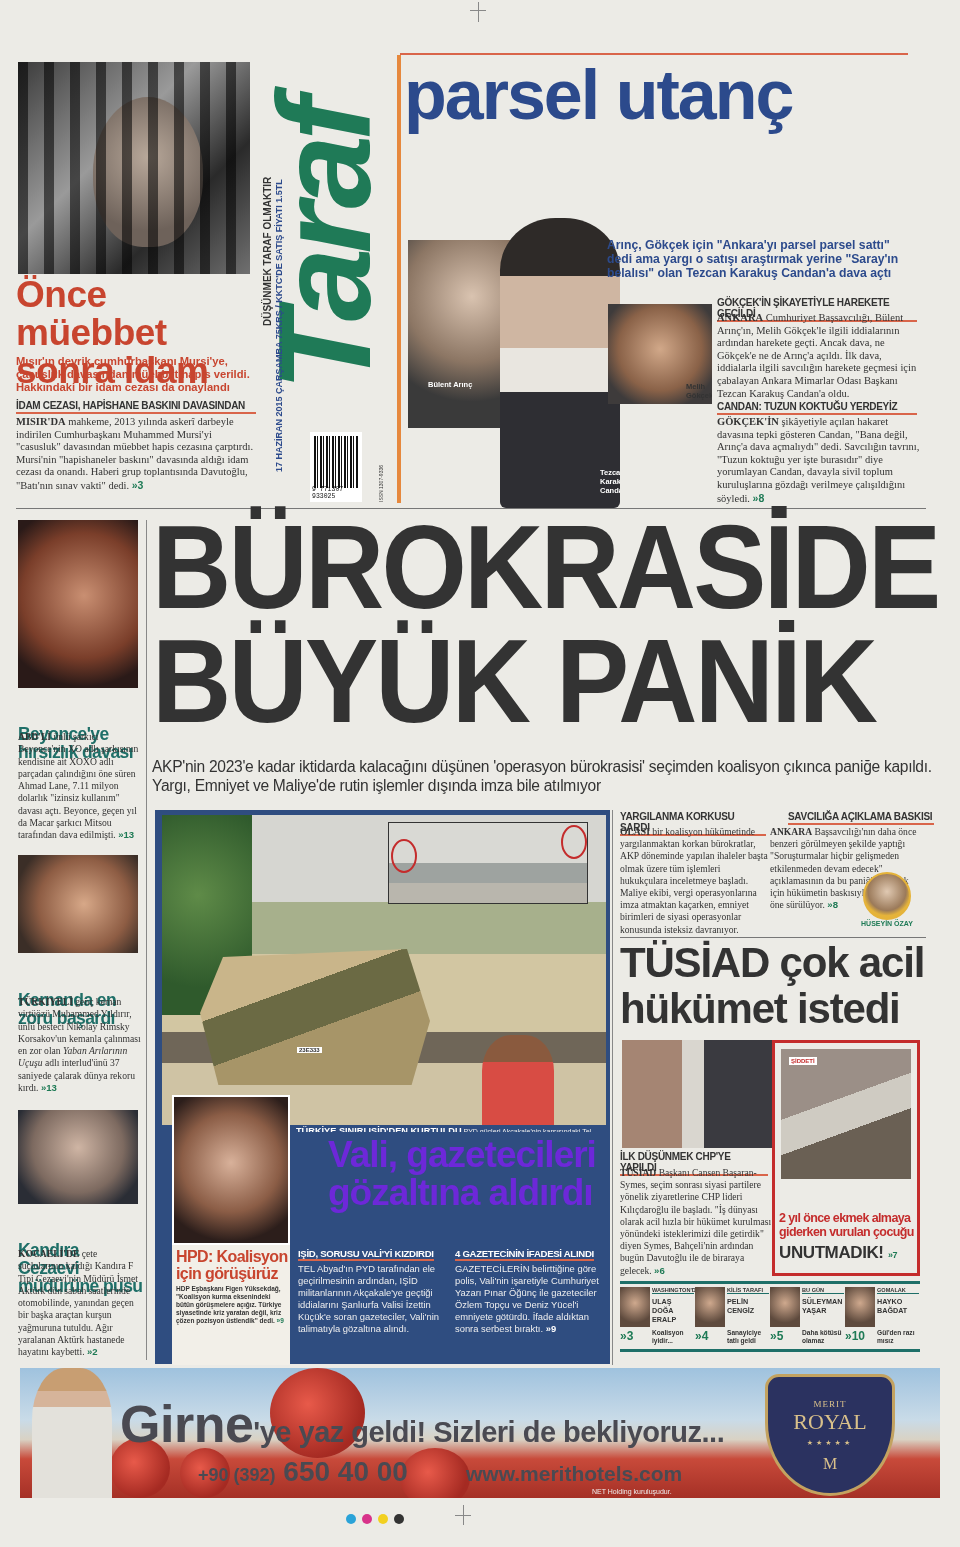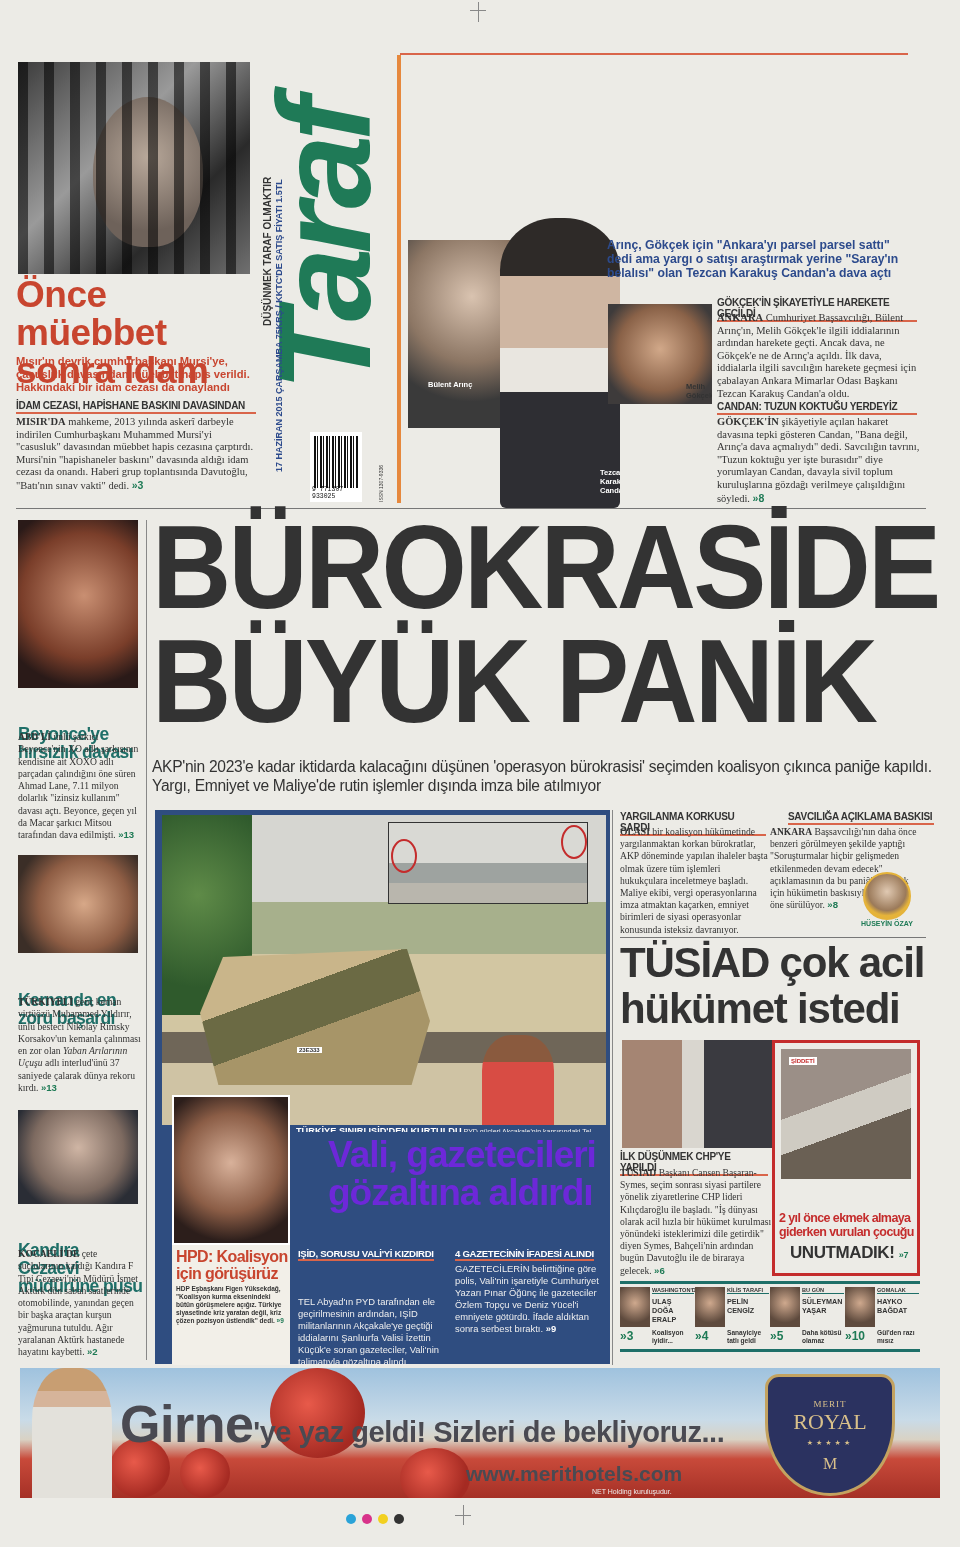--- a/index.html
+++ b/index.html
@@ -90,21 +90,21 @@
   .r-body1 { left: 620px; top: 826px; width: 150px; font-size: 9.6px; line-height: 12.2px; }
   .r-body2 { left: 770px; top: 826px; width: 150px; font-size: 9.6px; line-height: 12.2px; }
   .ozay-photo { left: 863px; top: 872px; width: 48px; height: 48px; border-radius: 50%; background: radial-gradient(circle at 50% 40%, #e0c9b2, #9b7a5a 55%, #e5b33a 70%); border: 2px solid #e5b33a; }
   .ozay-name { left: 850px; top: 920px; width: 74px; font-family: "Liberation Sans", sans-serif; font-weight: bold; font-size: 7px; color: #1e7a55; text-align: center; }
   .tusiad-title { left: 620px; top: 940px; width: 306px; font-size: 42px; line-height: 46px; color: #333; letter-spacing: -1.2px; }
   .tusiad-photo { left: 622px; top: 1040px; width: 150px; height: 108px; background: linear-gradient(90deg,#a58573 0 40%, #d9d6cf 40% 55%, #3a3a40 55%); }
   .ekmek-box { left: 772px; top: 1040px; width: 148px; height: 236px; border: 3px solid #c42c2c; }
   .ekmek-photo { position:absolute; left: 6px; top: 6px; width: 130px; height: 130px; background: linear-gradient(160deg,#9b8f87 0 40%, #cfcbc2 40% 60%, #6a6054 60%); }
   .ekmek-badge { position:absolute; left: 8px; top: 8px; background: #fff; font-family: "Liberation Sans", sans-serif; font-size: 6px; font-weight: bold; padding: 1px 2px; color: #c42c2c; }
   .ekmek-title { position:absolute; left: 4px; top: 168px; width: 140px; font-family: "Liberation Sans", sans-serif; font-weight: bold; font-size: 12.5px; line-height: 14px; color: #c42c2c; letter-spacing: -0.6px; }
-  .ekmek-unut { position:absolute; left: 4px; top: 200px; width: 140px; font-family: "Liberation Sans", sans-serif; font-weight: bold; font-size: 17px; color: #333; letter-spacing: -0.4px; text-align: center; }
+  .ekmek-unut { position:absolute; left: 4px; top: 200px; width: 140px; font-family: "Liberation Sans", sans-serif; font-weight: bold; font-size: 17px; color: #333; letter-spacing: -0.4px; }
   .ilk-kicker { left: 620px; top: 1151px; width: 148px; }
   .ilk-body { left: 620px; top: 1167px; width: 152px; font-size: 9.6px; line-height: 12.2px; }
 
   
   .colm-bar-top { left: 620px; top: 1281px; width: 300px; height: 3px; background: #1e6f68; }
   .colm-bar-bot { left: 620px; top: 1349px; width: 300px; height: 3px; background: #1e6f68; }
   .colm { position:absolute; top: 1285px; width: 96px; height: 62px; }
   .colm .pic { position:absolute; left: 0; top: 2px; width: 30px; height: 40px; background: radial-gradient(circle at 50% 40%, #cfa98e, #5e4a3d 70%); }
   .colm .tag { position:absolute; left: 32px; top: 2px; width: 42px; font-family: "Liberation Sans", sans-serif; font-weight: bold; font-size: 5.6px; color: #333; border-bottom: 1px solid #1e6f68; }
   .colm .name { position:absolute; left: 32px; top: 12px; width: 42px; font-family: "Liberation Sans", sans-serif; font-weight: bold; font-size: 7.2px; line-height: 9px; color: #333; }
@@ -158,20 +158,21 @@
   <div class="barcode">
     <div class="bars"></div>
     <div class="digits">9 771307 933025</div>
   </div>
   <div class="vert" style="left:120px; top:460px; font-size:5px; color:#333; font-weight:normal;">ISSN 1307-9336</div>
 </div>
 <div class="abs orange-rule-v"></div>
 
 <div class="abs top-rule"></div>
 <div class="abs top-title cond">
+  <div>parsel utanç</div>
 </div>
 <div class="photo arinc-photo">
   <div class="cap" style="left:20px; top:140px;">Bülent Arınç</div>
 </div>
 <div class="photo candan-photo">
   <div class="cap" style="left:100px; top:250px; width:40px;">Tezcan Karakuş Candan</div>
 </div>
 <div class="abs deck-blue">Arınç, Gökçek için "Ankara'yı parsel parsel sattı" dedi ama yargı o satışı araştırmak yerine "Saray'ın belalısı" olan Tezcan Karakuş Candan'a dava açtı</div>
 <div class="photo gokcek-photo">
   <div class="cap dark" style="left:78px; top:78px; width:26px;">Melih Gökçek</div>
@@ -224,21 +225,21 @@
   <b>TÜRKİYE SINIRI IŞİD'DEN KURTULDU</b><span> PYD güçleri Akçakale'nin karşısındaki Tel Abyad'a bayraklarını astı. Türkiye-Suriye sınırı IŞİD'den tamamen temizlendi.</span>
 </div>
 <div class="abs blue-box2"></div>
 <div class="photo hpd-photo"></div>
 <div class="abs hpd-box">
   <div class="hpd-title cond">HPD: Koalisyon için görüşürüz</div>
   <div class="hpd-body"><span>HDP Eşbaşkanı Figen Yüksekdağ, "Koalisyon kurma eksenindeki bütün görüşmelere açığız. Türkiye siyasetinde kriz yaratan değil, kriz çözen pozisyon üstlendik" dedi. </span><span class="ref">»9</span></div>
 </div>
 <div class="abs vali-title cond">Vali, gazetecileri gözaltına aldırdı</div>
 <div class="vali-kicker" style="left:298px; top:1248px;">IŞİD, SORUSU VALİ'Yİ KIZDIRDI</div>
-<div class="vali-body" style="left:298px; top:1263px; width:150px;margin-top:33px;">TEL Abyad'ın PYD tarafından ele geçirilmesinin ardından, IŞİD militanlarının Akçakale'ye geçtiği iddialarını Şanlıurfa Valisi İzettin Küçük'e soran gazeteciler, Vali'nin talimatıyla gözaltına alındı.</div>
+<div class="vali-body" style="left:298px; top:1263px; width:150px;">TEL Abyad'ın PYD tarafından ele geçirilmesinin ardından, IŞİD militanlarının Akçakale'ye geçtiği iddialarını Şanlıurfa Valisi İzettin Küçük'e soran gazeteciler, Vali'nin talimatıyla gözaltına alındı.</div>
 <div class="vali-kicker" style="left:455px; top:1248px;">4 GAZETECİNİN İFADESİ ALINDI</div>
 <div class="vali-body" style="left:455px; top:1263px; width:150px;"><span>GAZETECİLERİN belirttiğine göre polis, Vali'nin işaretiyle Cumhuriyet Yazarı Pınar Öğünç ile gazeteciler Özlem Topçu ve Deniz Yücel'i emniyete götürdü. İfade aldıktan sonra serbest bıraktı. </span><span style="color:#fff; font-weight:bold;">»9</span></div>
 
 <div class="abs right-col-v"></div>
 <div class="abs r-kicker1 kicker">YARGILANMA KORKUSU SARDI</div>
 <div class="abs r-kicker2 kicker">SAVCILIĞA AÇIKLAMA BASKISI</div>
 <div class="abs r-body1 body-text">
   <span class="lead">OLASI</span><span> bir koalisyon hükümetinde yargılanmaktan korkan bürokratlar, AKP döneminde yapılan ihaleler başta olmak üzere tüm işlemleri hukukçulara inceletmeye başladı. Maliye ekibi, vergi operasyonlarına imza atmaktan kaçarken, emniyet birimleri de siyasi operasyonlar konusunda isteksiz davranıyor.</span>
 </div>
 <div class="abs r-body2 body-text">
@@ -293,20 +294,21 @@
 </div>
 <div class="abs colm-bar-bot"></div>
 
 <div class="abs ad">
   <div class="poppy" style="left:250px; top:0; width:95px; height:90px;"></div>
   <div class="poppy" style="left:90px; top:70px; width:60px; height:60px;"></div>
   <div class="poppy" style="left:380px; top:80px; width:70px; height:60px;"></div>
   <div class="poppy" style="left:160px; top:80px; width:50px; height:50px;"></div>
   <div class="ad-woman"></div>
   <div class="ad-title"><span class="big">Girne</span><span>'ye yaz geldi! Sizleri de bekliyoruz...</span></div>
+  <div class="ad-phone"><small>+90 (392)</small> <span>650 40 00</span></div>
   <div class="ad-web">www.merithotels.com</div>
   <div class="ad-foot">NET Holding kuruluşudur.</div>
   <div class="ad-shield">
     <div class="merit">MERIT</div>
     <div class="royal">ROYAL</div>
     <div class="stars">★★★★★</div>
     <div class="mono">M</div>
   </div>
 </div>
 

